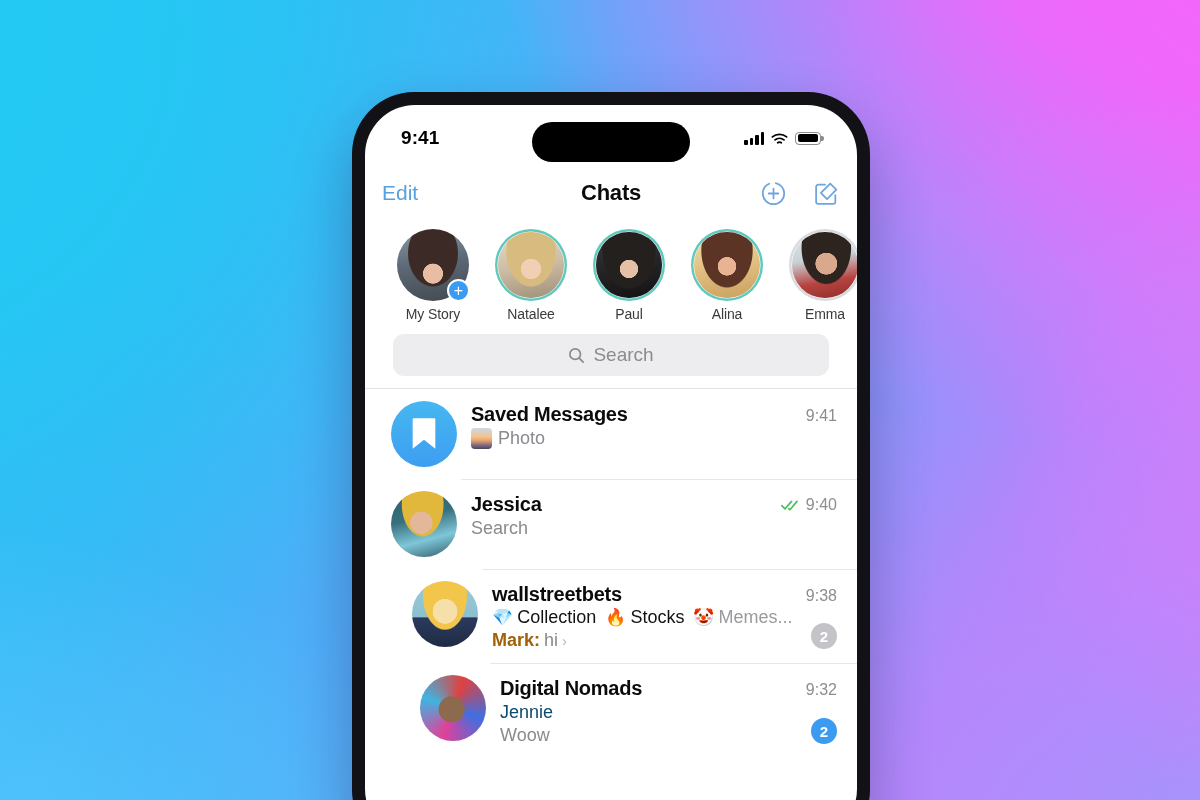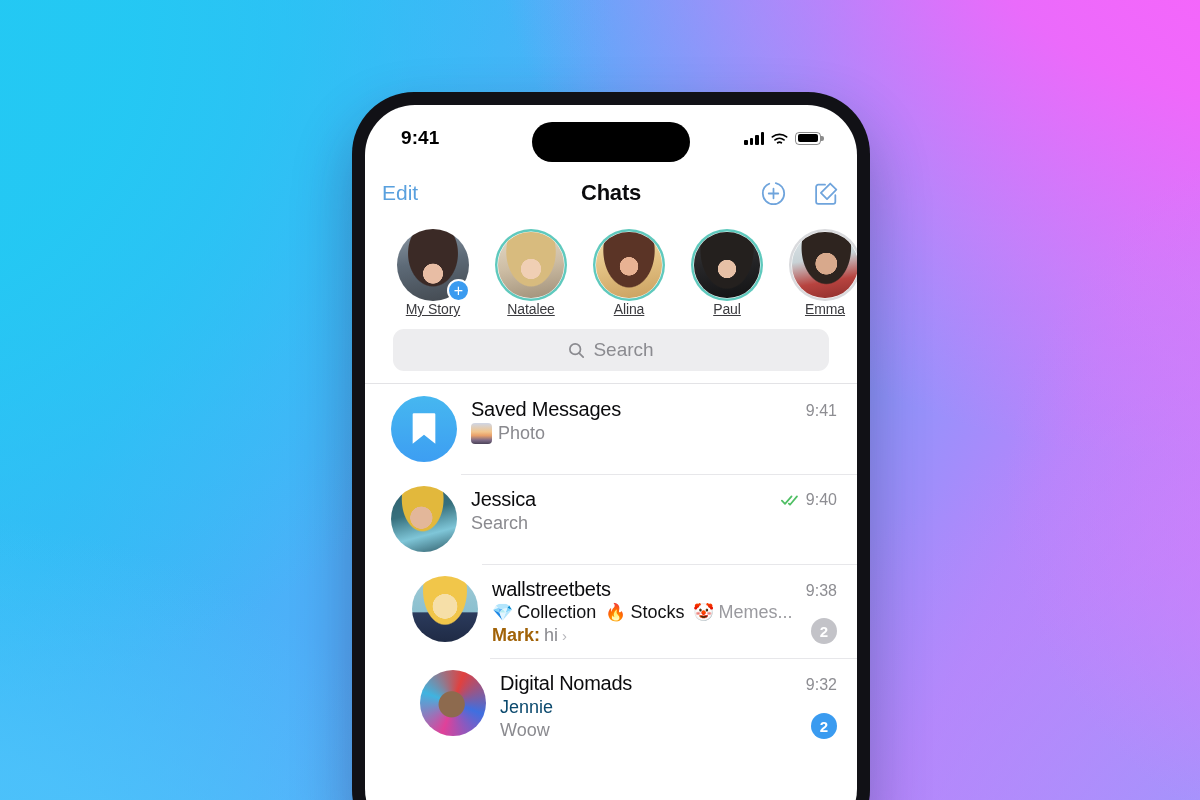--- a/index.html
+++ b/index.html
@@ -127,22 +127,22 @@
     overflow:hidden; position:relative;
   }
   .add-badge {
     position:absolute; right:-1px; bottom:-1px;
     width:23px; height:23px; border-radius:50%;
     background:#3a9bf0; border:2.4px solid #fff;
     color:#fff; font-size:16px; line-height:18px; font-weight:400;
     display:flex; align-items:center; justify-content:center;
   }
   .story-name {
-    font-size:14px; color:#3b3b3f;
-    white-space:nowrap; letter-spacing:-.1px;text-decoration:underline;
+    margin-top:5px; font-size:14px; color:#3b3b3f;
+    white-space:nowrap; letter-spacing:-.1px;
   }
 
   
   #search-wrap { padding:6px 28px 12px; }
   #search-bar {
     height:42px; border-radius:11px; background:#ededef;
     display:flex; align-items:center; justify-content:center; gap:8px;
   }
   #search-icon { width:17px; height:17px; color:#8b8b90; }
   #search-icon svg{ width:100%; height:100%; display:block; }
@@ -157,21 +157,21 @@
   .chat-row + .chat-row::before {
     content:""; position:absolute; left:96px; right:0; top:0; height:1px; background:#e7e7ea;
   }
   .chat-avatar {
     width:66px; height:66px; border-radius:50%; flex:0 0 auto;
     background-size:cover; background-position:center;
     overflow:hidden; position:relative;
   }
   .chat-body { flex:1 1 auto; min-width:0; padding-top:2px; }
   .chat-line1 { display:flex; align-items:baseline; }
-  .chat-title { font-size:20px; font-weight:400; color:#0b0b0d; letter-spacing:-.25px; white-space:nowrap; }
+  .chat-title { font-size:20px; font-weight:700; color:#0b0b0d; letter-spacing:-.25px; white-space:nowrap; }
   .chat-meta { margin-left:auto; display:flex; align-items:center; gap:5px; padding-left:10px; }
   .chat-time { font-size:16px; color:#8d8d92; }
   .ticks { width:20px; height:12px; color:#4fbf64; }
   .ticks svg { width:100%; height:100%; display:block; }
   .chat-sub {
     font-size:18px; color:#8a8a8f; margin-top:2px;
     display:flex; align-items:center; gap:6px;
     white-space:nowrap; overflow:hidden;
   }
   .photo-thumb {
@@ -303,29 +303,29 @@
           <div class="story-name">My Story</div>
         </div>
         <div class="story">
           <div class="story-ring ring-active">
             <div class="avatar av-natalee"></div>
           </div>
           <div class="story-name">Natalee</div>
         </div>
         <div class="story">
           <div class="story-ring ring-active">
-            <div class="avatar av-alina"></div>
-          </div>
-          <div class="story-name">Alina</div>
+            <div class="avatar av-paul"></div>
+          </div>
+          <div class="story-name">Paul</div>
         </div>
         <div class="story">
           <div class="story-ring ring-active">
-            <div class="avatar av-paul"></div>
-          </div>
-          <div class="story-name">Paul</div>
+            <div class="avatar av-alina"></div>
+          </div>
+          <div class="story-name">Alina</div>
         </div>
         <div class="story">
           <div class="story-ring ring-seen">
             <div class="avatar av-emma"></div>
           </div>
           <div class="story-name">Emma</div>
         </div>
       </div>
 
     <div id="search-wrap">

